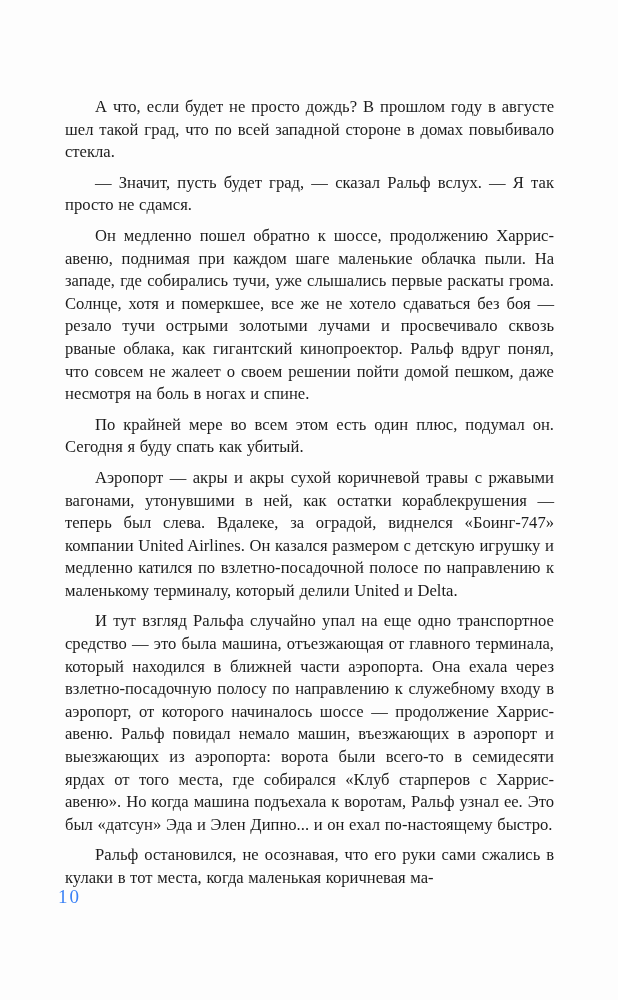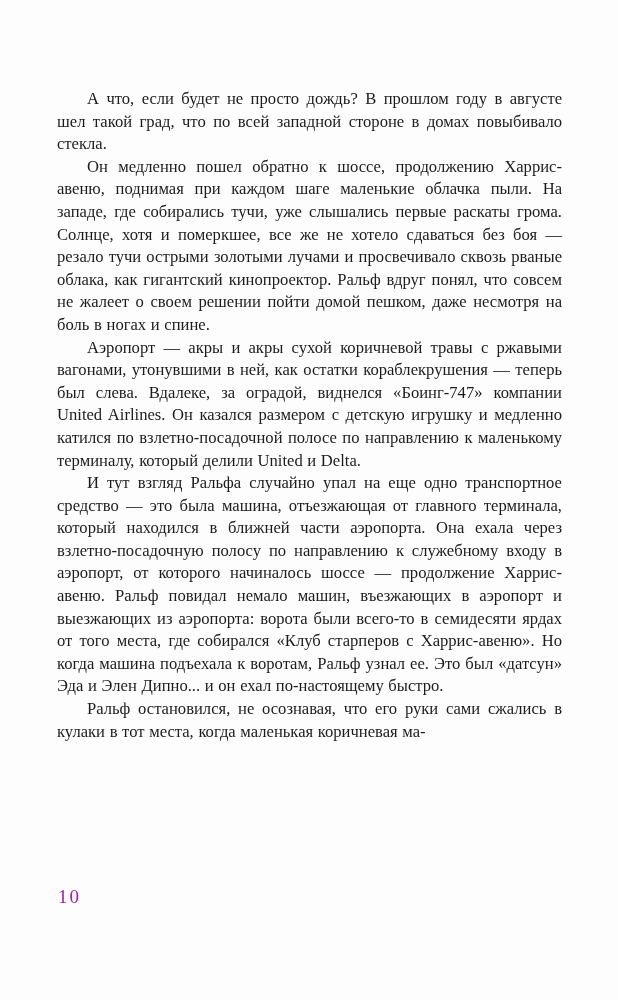--- a/index.html
+++ b/index.html
@@ -13,41 +13,43 @@
     position: relative;
     overflow: hidden;
   }
   .text-block {
     position: absolute;
     left: 57px;
     top: 88px;
     width: 505px;
   }
   .text-block p {
-    margin: 0;
+    margin: 8px;
     text-indent: 30px;
     text-align: justify;
     font-size: 16.6px;
     line-height: 22.6px;
     word-spacing: 0.5px;
   }
   .page-number {
     position: absolute;
     left: 58px;
     top: 886px;
     font-size: 19px;
     letter-spacing: 2px;
-    color: #a21caf;
+    color: #3b82f6;
     font-family: "Liberation Serif", serif;
   }
 </style>
 </head>
 <body>
 
 <div class="text-block">
   <p>А что, если будет не просто дождь? В прошлом году в августе шел такой град, что по всей западной стороне в домах повыбивало стекла.</p>
+  <p>— Значит, пусть будет град, — сказал Ральф вслух. — Я так просто не сдамся.</p>
   <p>Он медленно пошел обратно к шоссе, продолжению Харрис-авеню, поднимая при каждом шаге маленькие облачка пыли. На западе, где собирались тучи, уже слышались первые раскаты грома. Солнце, хотя и померкшее, все же не хотело сдаваться без боя — резало тучи острыми золотыми лучами и просвечивало сквозь рваные облака, как гигантский кинопроектор. Ральф вдруг понял, что совсем не жалеет о своем решении пойти домой пешком, даже несмотря на боль в ногах и спине.</p>
+  <p>По крайней мере во всем этом есть один плюс, подумал он. Сегодня я буду спать как убитый.</p>
   <p>Аэропорт — акры и акры сухой коричневой травы с ржавыми вагонами, утонувшими в ней, как остатки кораблекрушения — теперь был слева. Вдалеке, за оградой, виднелся «Боинг-747» компании United Airlines. Он казался размером с детскую игрушку и медленно катился по взлетно-посадочной полосе по направлению к маленькому терминалу, который делили United и Delta.</p>
   <p>И тут взгляд Ральфа случайно упал на еще одно транспортное средство — это была машина, отъезжающая от главного терминала, который находился в ближней части аэропорта. Она ехала через взлетно-посадочную полосу по направлению к служебному входу в аэропорт, от которого начиналось шоссе — продолжение Харрис-авеню. Ральф повидал немало машин, въезжающих в аэропорт и выезжающих из аэропорта: ворота были всего-то в семидесяти ярдах от того места, где собирался «Клуб старперов с Харрис-авеню». Но когда машина подъехала к воротам, Ральф узнал ее. Это был «датсун» Эда и Элен Дипно... и он ехал по-настоящему быстро.</p>
   <p>Ральф остановился, не осознавая, что его руки сами сжались в кулаки в тот места, когда маленькая коричневая ма-</p>
 </div>
 
 <div class="page-number">10</div>
 
 </body></html>

